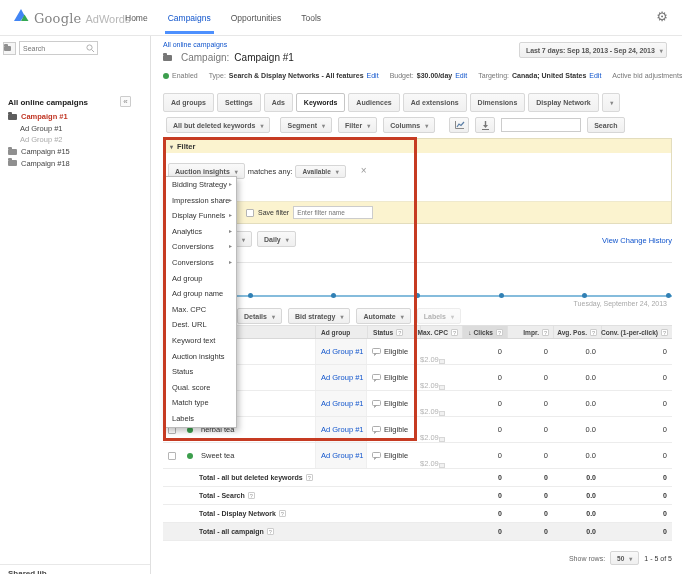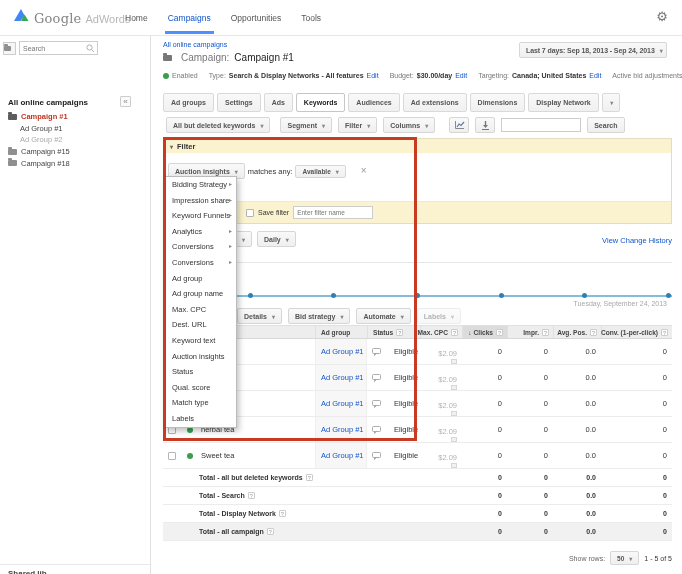--- a/index.html
+++ b/index.html
@@ -97,22 +97,22 @@
 .th.sorted{background:#dcdcdc}
 .sortarrow::before{content:"↓";font-size:6.5px;margin-right:2px;color:#555}
 .w-lead{width:152px}.w-ag{width:52px}.w-st{width:53px}.w-cpc{width:42px}.w-cl{width:45px}.w-im{width:46px}.w-ap{width:48px}.w-cv{width:71px}
 .row{display:flex;height:26px;border-bottom:1px solid #ececec;align-items:stretch;background:#fff}
 .c{display:flex;align-items:center}
 .c-check{width:18px;justify-content:center}
 .c-dot{width:18px;justify-content:center}
 .c-kw{width:116px;padding-left:2px;color:#333}
 .c-ag{width:52px;background:#f7f7f7;border-left:1px solid #efefef;border-right:1px solid #efefef;padding-left:5px}
 .c-ag a{color:#1155cc;font-size:7.5px}
-.c-st{width:53px;padding-left:5px;gap:13px}
-.c-cpc{width:42px;flex-direction:column;align-items:flex-end;justify-content:flex-end;padding-right:5px;color:#b3b3b3}
+.c-st{width:53px;padding-left:5px;gap:3px}
+.c-cpc{width:42px;align-items:flex-end;justify-content:flex-start;padding-right:5px;color:#b3b3b3}
 .cpc-ic{width:6px;height:5px;border:1px solid #d7d7d7;background:#f1f1f1;margin-top:1px}
 .c-num{justify-content:flex-end;padding-right:5px;color:#333}
 .trow{display:flex;height:18px;border-bottom:1px solid #ececec;align-items:center;font-weight:bold;font-size:7px;color:#333;background:#fff}
 .trow .lbl{width:299px;padding-left:36px;display:flex;align-items:center}
 .trow.grand{background:#f1f1f1}
 .pagination{position:absolute;right:10px;top:551px;display:flex;gap:5px;align-items:center;font-size:7px;color:#666}
 .pagination .range{color:#333}
 .pg-btn{height:14px;font-size:6.5px}
 
 .menu{position:absolute;left:164px;top:176px;width:73px;background:#fff;border:1px solid #bbb;
@@ -595,21 +595,21 @@
         <span>Bidding Strategy</span>
         <span class="subarrow"></span>
       </div>
 
       <div class="mi">
         <span>Impression share</span>
         <span class="subarrow"></span>
       </div>
 
       <div class="mi">
-        <span>Keyword Funnels</span>
+        <span>Display Funnels</span>
         <span class="subarrow"></span>
       </div>
 
       <div class="mi">
         <span>Analytics</span>
         <span class="subarrow"></span>
       </div>
 
       <div class="mi">
         <span>Conversions</span>

